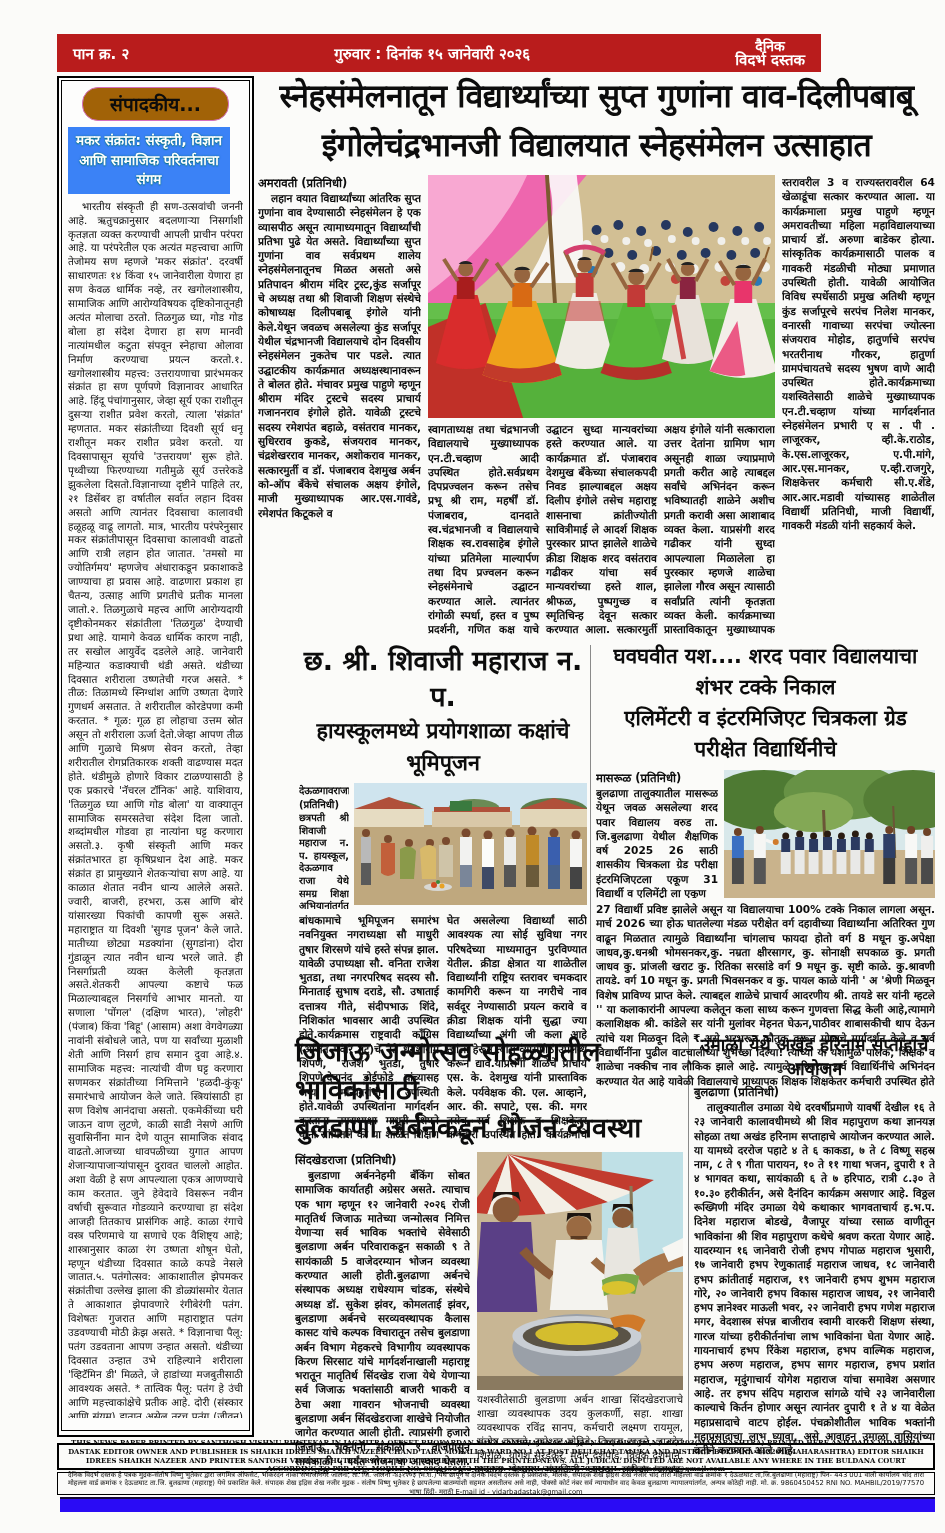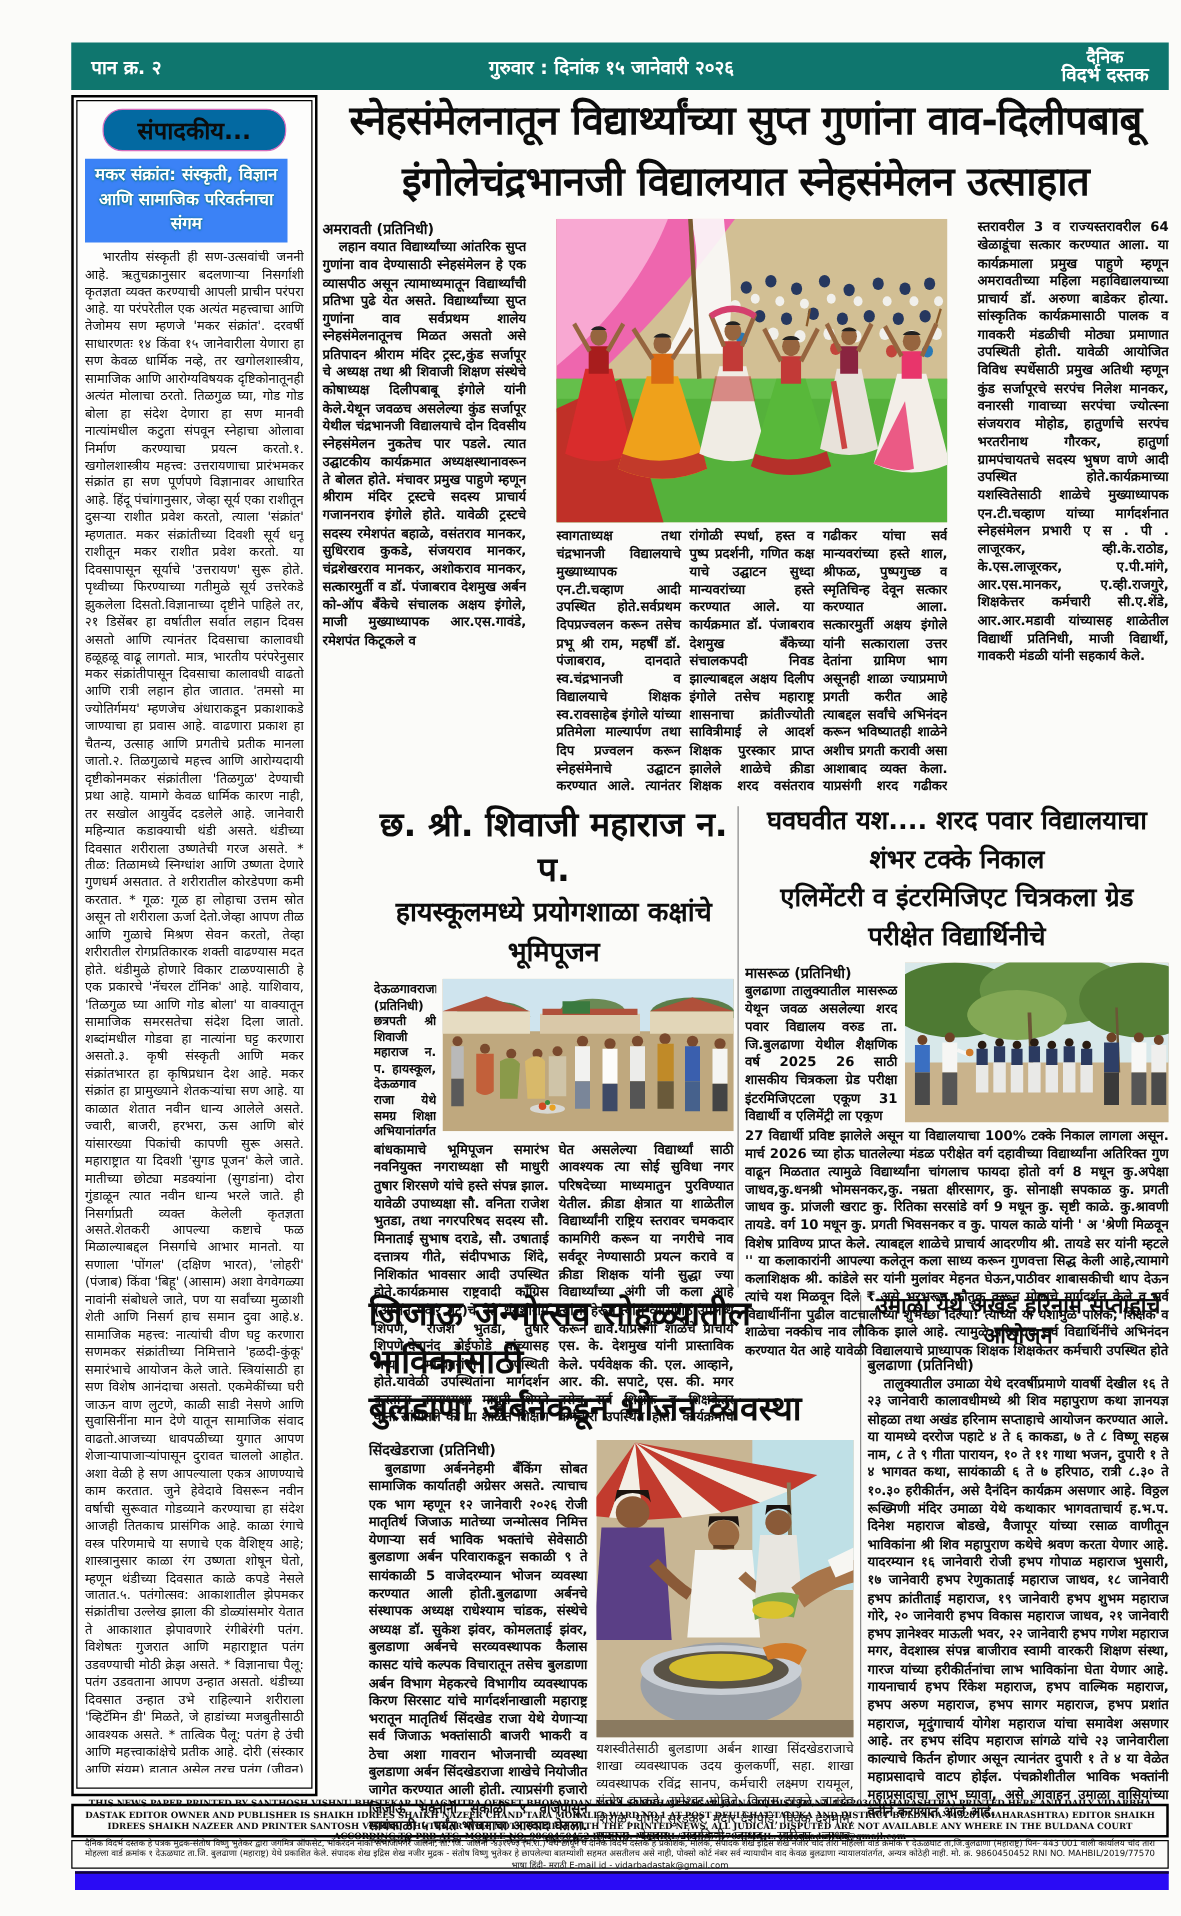--- a/index.html
+++ b/index.html
@@ -1,38 +1,38 @@
 <!DOCTYPE html>
 <html><head>
 <meta charset="utf-8">
 <style>
   html,body{margin:0;padding:0;}
   body{width:945px;height:1533px;position:relative;background:#fbfbf9;font-family:"DejaVu Sans",sans-serif;color:#0c0c0c;overflow:hidden;}
   .abs{position:absolute;}
   
-  .topbar{left:57px;top:34px;width:878px;height:38px;background:#0f766e;color:#fff;display:flex;align-items:center;justify-content:space-between;padding:0 16px;box-sizing:border-box;}
+  .topbar{left:57px;top:34px;width:764px;height:38px;background:#b91c1c;color:#fff;display:flex;align-items:center;justify-content:space-between;padding:0 16px;box-sizing:border-box;}
   .topbar .pgno{font-size:15px;font-weight:bold;}
   .topbar .dateline{font-size:15px;font-weight:bold;}
   .masthead{text-align:center;line-height:1;}
   .masthead .small{font-size:14px;font-weight:bold;display:block;}
   .masthead .big{font-size:15px;font-weight:bold;display:block;}
   
   .editorial{left:57px;top:76px;width:197px;height:1361px;border:2px solid #000;box-sizing:border-box;background:#fdfdfc;}
   .ed-inner{border:1px solid #000;margin:2px;height:calc(100% - 6px);box-sizing:border-box;padding:4px 6px;overflow:hidden;}
-  .ed-title{background:#0369a1;border:1px solid #d66fbe;border-radius:16px;text-align:center;font-size:19px;font-weight:bold;padding:3px 4px;margin:2px 14px 6px 14px;}
+  .ed-title{background:#a16207;border:1px solid #d66fbe;border-radius:16px;text-align:center;font-size:19px;font-weight:bold;padding:3px 4px;margin:2px 14px 6px 14px;}
   .ed-sub{background:#3b82f6;color:#fff;text-shadow:0 1px 1px #0a7586,0 0 2px #0a7586;text-align:center;font-weight:bold;font-size:13.5px;line-height:1.45;padding:4px 2px;margin:0 13px 6px 0;}
   .ed-body{font-size:10.3px;line-height:13.9px;text-align:justify;text-indent:14px;overflow:hidden;height:1218px;}
   
   .dl{font-weight:bold;font-size:11.5px;margin-bottom:1px;}
   .bodytxt{font-size:10.6px;line-height:14.3px;text-align:justify;font-weight:bold;}
   .ind{text-indent:13px;}
   
   .a1{left:258px;top:72px;width:677px;}
   .a1 h1{margin:0;text-align:center;font-size:32px;line-height:49px;font-weight:800;letter-spacing:-0.5px;}
-  .a1-grid{display:grid;grid-template-columns:163px 1fr 153px;gap:24px;margin-top:5px;height:468px;overflow:hidden;}
+  .a1-grid{display:grid;grid-template-columns:163px 1fr 153px;gap:7px;margin-top:5px;height:468px;overflow:hidden;}
   .a1-mid-low{column-count:3;column-gap:7px;height:216px;overflow:hidden;margin-top:4px;}
   .photo-frame{display:block;}
   
   .a2{left:299px;top:643px;width:288px;}
   .a2 h2{margin:0;font-size:27px;line-height:36px;text-align:center;font-weight:800;}
   .a2 h3{margin:0;font-size:21.5px;line-height:32px;text-align:center;font-weight:800;}
   .a2-top{display:grid;grid-template-columns:50px 1fr;gap:5px;margin-top:4px;}
   .a2-low{column-count:2;column-gap:8px;height:230px;overflow:hidden;margin-top:4px;}
   .a3{left:596px;top:641px;width:339px;}
   .a3 h2{margin:0;font-size:20.5px;line-height:31px;text-align:center;font-weight:800;}

